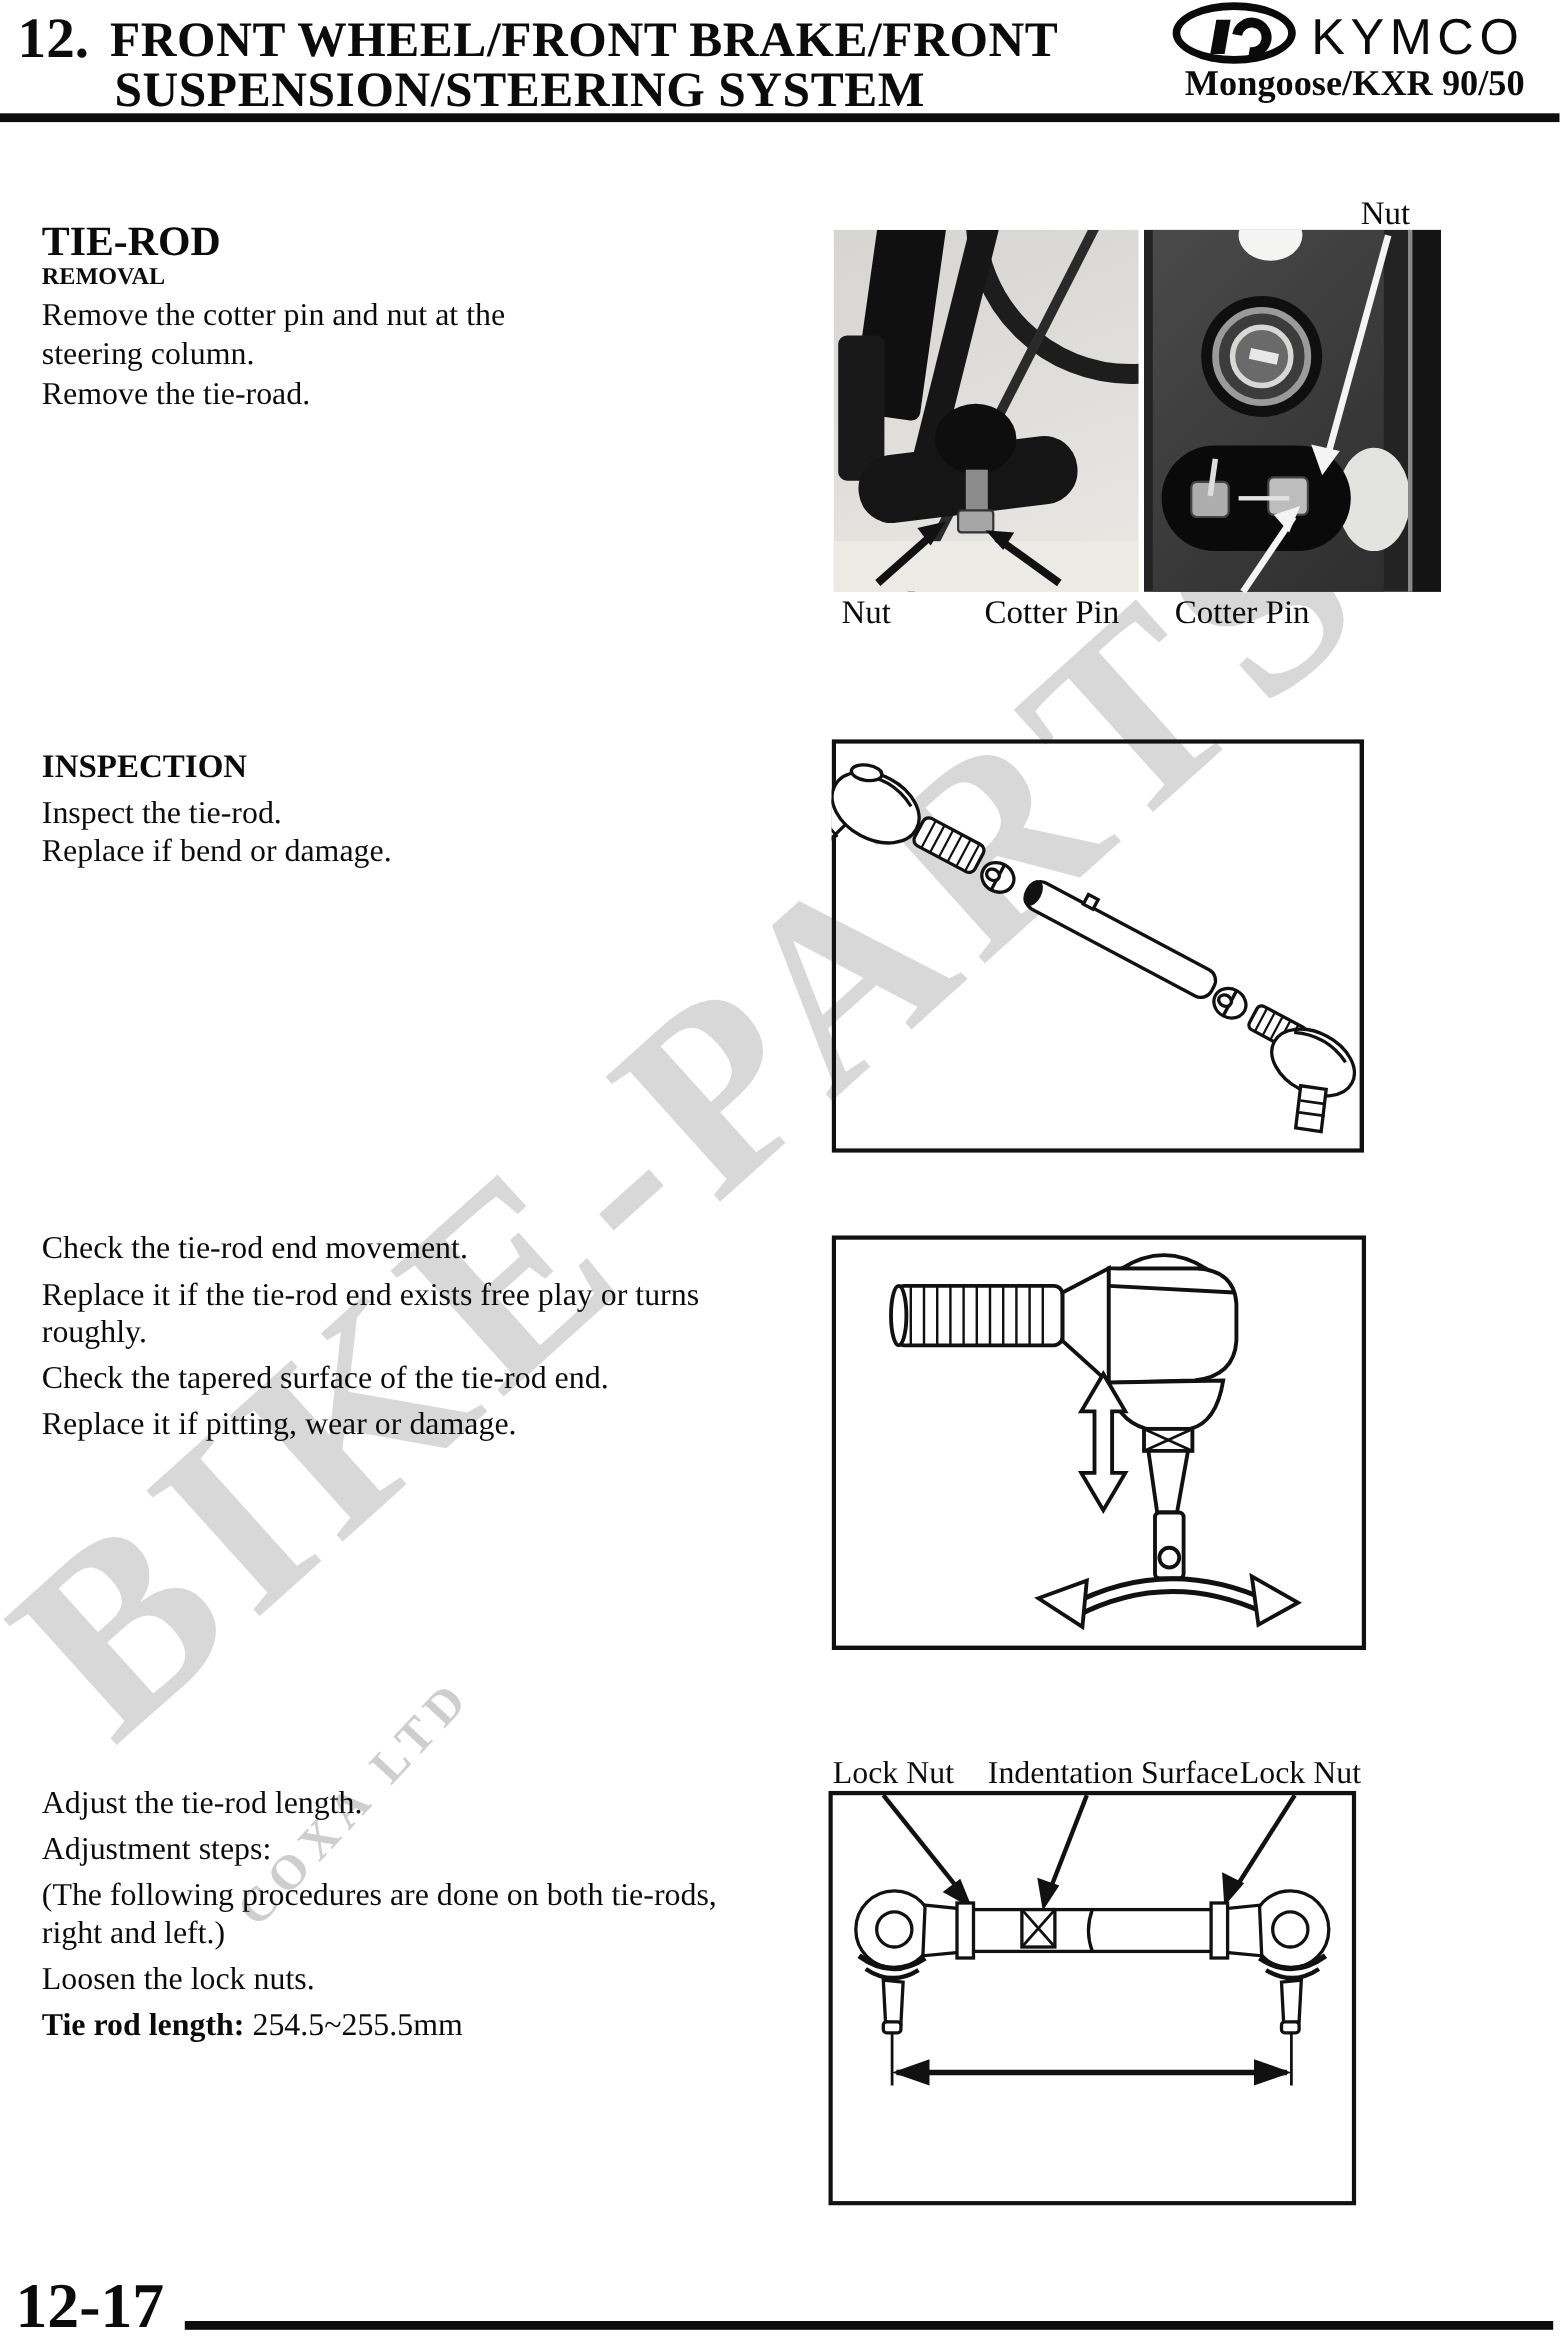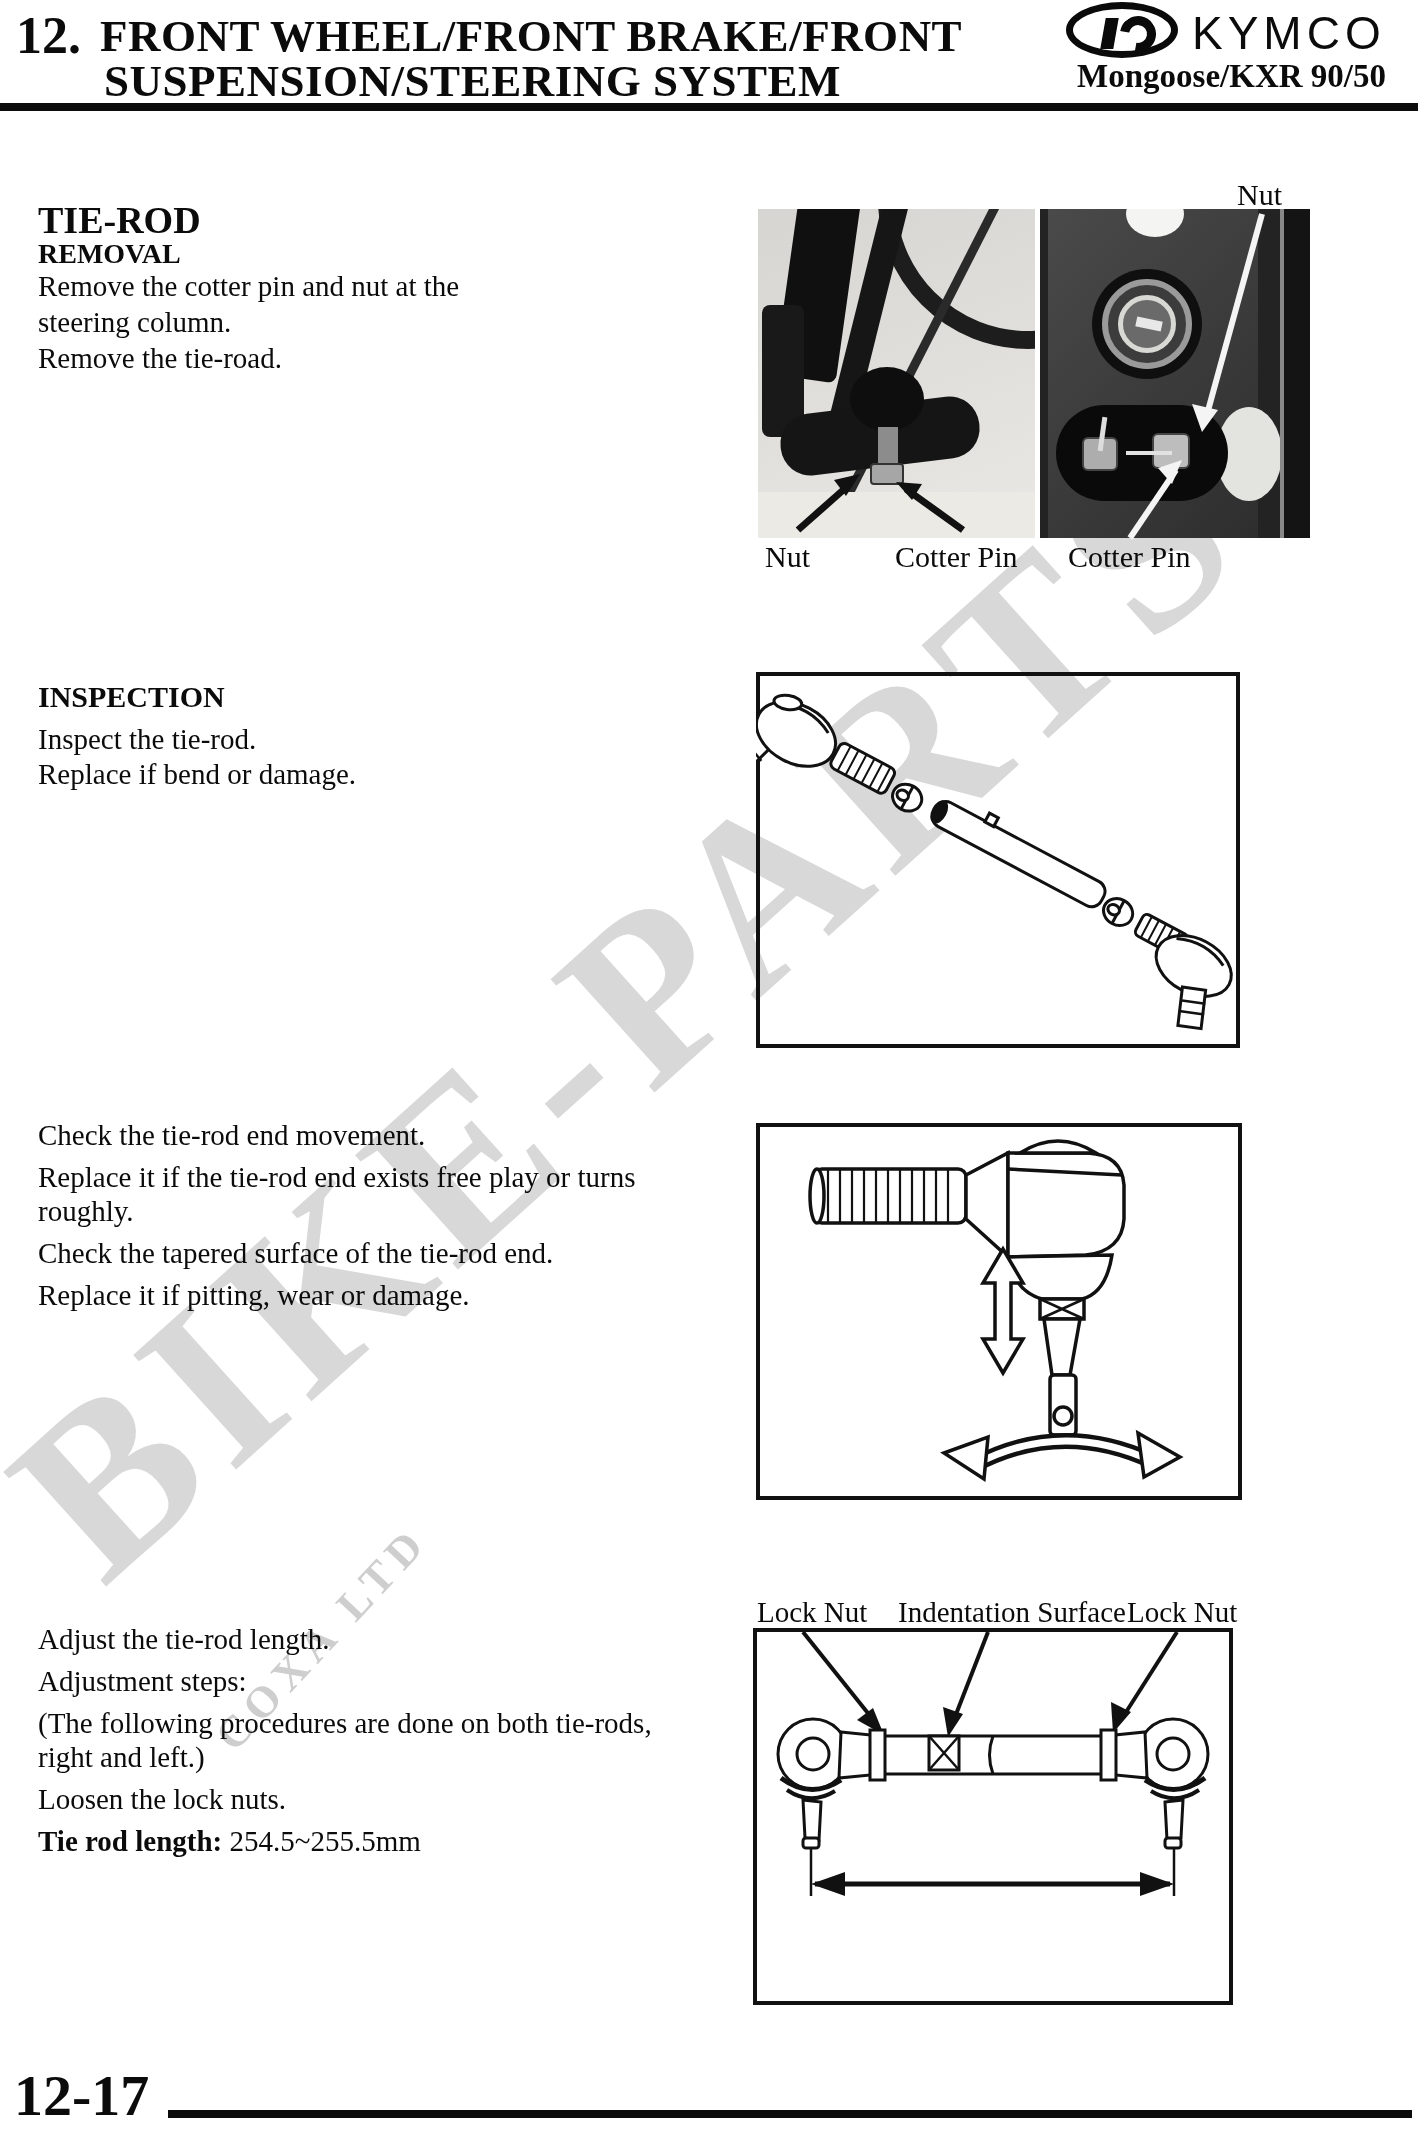--- a/index.html
+++ b/index.html
@@ -26,21 +26,21 @@
   .logo-ellipse { left:1066px; top:2px; width:112px; height:56px; border:7px solid #0a0a0a;
                   border-radius:50%; z-index:3; }
   .logo-bar { left:30px; top:9px; width:13px; height:31px; background:#0a0a0a; transform:skewX(-10deg); position:absolute; }
   .logo-ring { left:47px; top:7px; width:36px; height:36px; border:9px solid #0a0a0a; border-radius:50%;
                border-left-color:transparent; transform:rotate(-35deg); position:absolute; }
   .brandtext { left:1192px; top:6px; font-size:46px; font-weight:normal;
                font-family:"Liberation Sans","DejaVu Sans",sans-serif; letter-spacing:5px; z-index:3; }
 
   
   .h-tierod { left:38px; top:198px; font-size:38px; font-weight:bold; z-index:3; }
-  .h-removal { left:38px; top:238px; font-size:28px; font-weight:bold; z-index:3; }
+  .h-removal { left:38px; top:238px; font-size:22px; font-weight:bold; z-index:3; }
   .body-txt { font-size:29px; line-height:36px; z-index:3; }
   .removal-p { left:38px; top:268px; width:515px; }
   .h-inspection { left:38px; top:680px; font-size:30px; font-weight:bold; z-index:3; }
   .inspection-p { left:38px; top:722px; width:515px; line-height:35px; }
   .endcheck-p { left:38px; top:1118px; width:632px; line-height:34px; }
   .endcheck-p p { margin-bottom:8px; }
   .adjust-p { left:38px; top:1622px; width:645px; line-height:34px; }
   .adjust-p p { margin-bottom:8px; }
   .spec b { font-weight:bold; }
 

